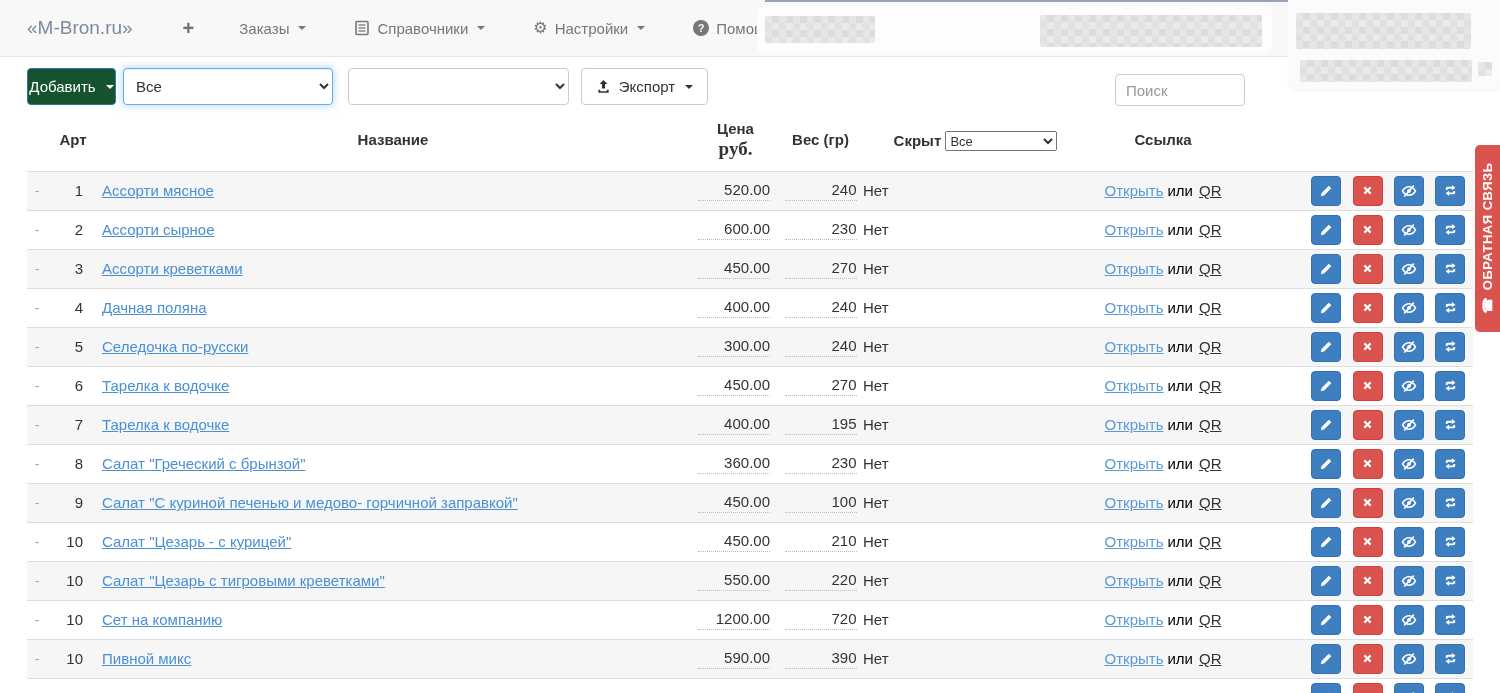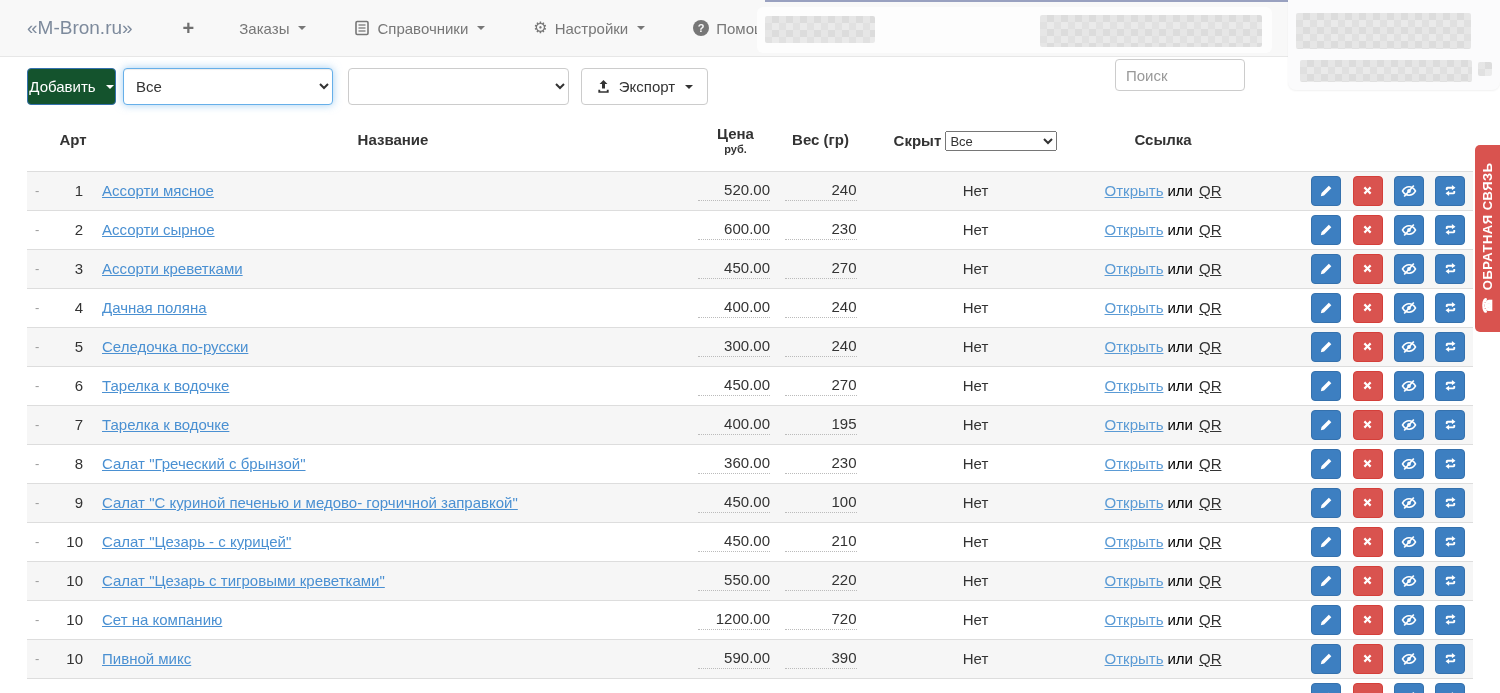--- a/index.html
+++ b/index.html
@@ -35,44 +35,44 @@
   
   .toolbar { position:relative; display:flex; align-items:center; padding:11px 0 0 27px; height:48px; }
   .btn { display:inline-flex; align-items:center; justify-content:center; gap:8px;
     height:37px; border-radius:4px; font-size:15px; cursor:pointer; border:1px solid transparent; }
   .btn-primary { background:#14532d; border-color:#3571ad; color:#fff; width:89px; }
   .btn-default { background:#fff; border-color:#ccc; color:#333; width:127px; }
   .sel { height:37px; border:1px solid #ccc; border-radius:4px; background:#fff;
     font-size:15px; color:#333; padding:0 8px; font-family:"Liberation Sans",sans-serif; }
   .sel-focused { border-color:#66afe9; outline:0;
     box-shadow:inset 0 1px 1px rgba(0,0,0,.075), 0 0 8px rgba(102,175,233,.6); }
-  .search-input { position:absolute; right:255px; top:2px; width:130px; height:32px;
+  .search-input { position:absolute; right:255px; top:17px; width:130px; height:32px;
     border:1px solid #ccc; border-radius:4px; padding:0 10px; font-size:15px;
     font-family:"Liberation Sans",sans-serif; color:#555; }
   .search-input::placeholder { color:#999; }
   .upload-icon { width:15px; height:15px; }
 
   
   table { border-collapse:collapse; table-layout:fixed; width:1446px; margin:4px 27px 0; }
   th { font-weight:bold; font-size:15px; color:#333; vertical-align:middle; height:62px; text-align:center; }
-  th .sub { display:block; font-size:11px; margin-top:1px; }
+  th .sub { display:block; font-size:19px; margin-top:1px;font-family:Liberation Serif, serif; }
   .hidden-filter { width:112px; height:20px; font-size:13px; margin-top:3px;
     font-family:"Liberation Sans",sans-serif; color:#333; }
   tbody tr { border-top:1px solid #ddd; }
   tbody tr:nth-child(odd) { background:#f6f6f6; }
   td { height:39px; vertical-align:middle; font-size:15px; }
   .td-dash { color:#9a9a9a; padding-left:8px; font-size:13px; }
   .td-art { text-align:right; padding-right:10px; }
   .td-name { padding-left:9px; }
   .td-name a { color:#4a90d2; text-decoration:underline; }
   .td-price { text-align:right; padding-right:8px; }
   .td-weight { text-align:center; }
   .editable { display:inline-block; min-width:72px; text-align:right;
     border-bottom:1px dotted #bbb; padding-bottom:2px; }
-  .td-hidden { text-align:center; }
+  .td-hidden { text-align:left; }
   .td-link { text-align:center; white-space:nowrap; }
   .link-open { color:#5b9bd5; text-decoration:underline; margin-right:4px; }
   .link-or { color:#000000; margin-right:6px; }
   .link-qr { color:#333; text-decoration:underline; font-weight:normal; }
   .td-actions { text-align:right; padding-right:8px; white-space:nowrap; }
   .abtn { display:inline-flex; align-items:center; justify-content:center;
     width:30px; height:30px; border-radius:4px; margin-left:7px; cursor:pointer;
     vertical-align:middle; border:1px solid transparent; }
   .abtn svg { display:block; }
   .abtn-blue { background:#3d7fc1; border-color:#3571ad; }

